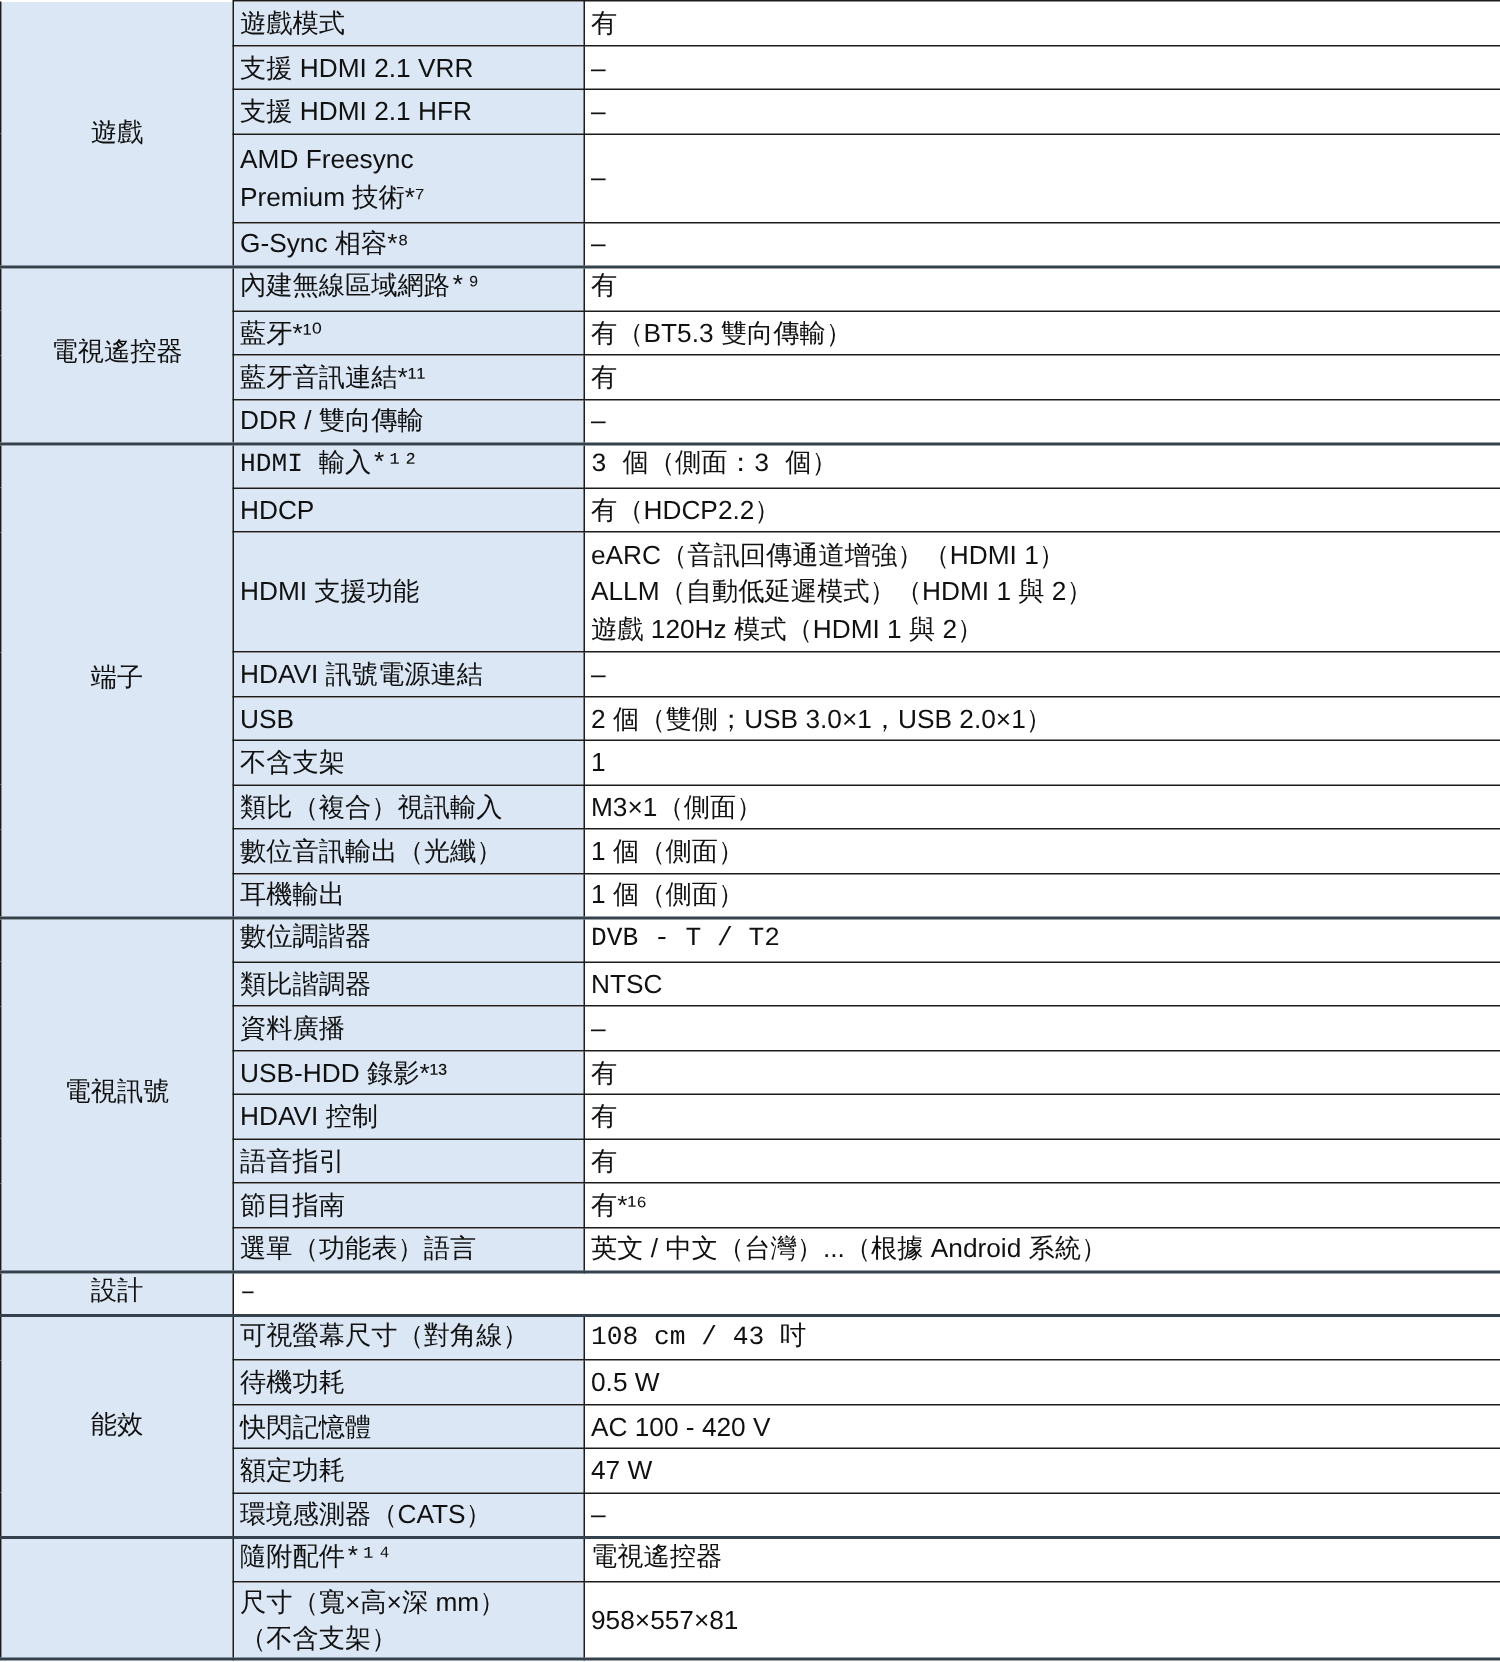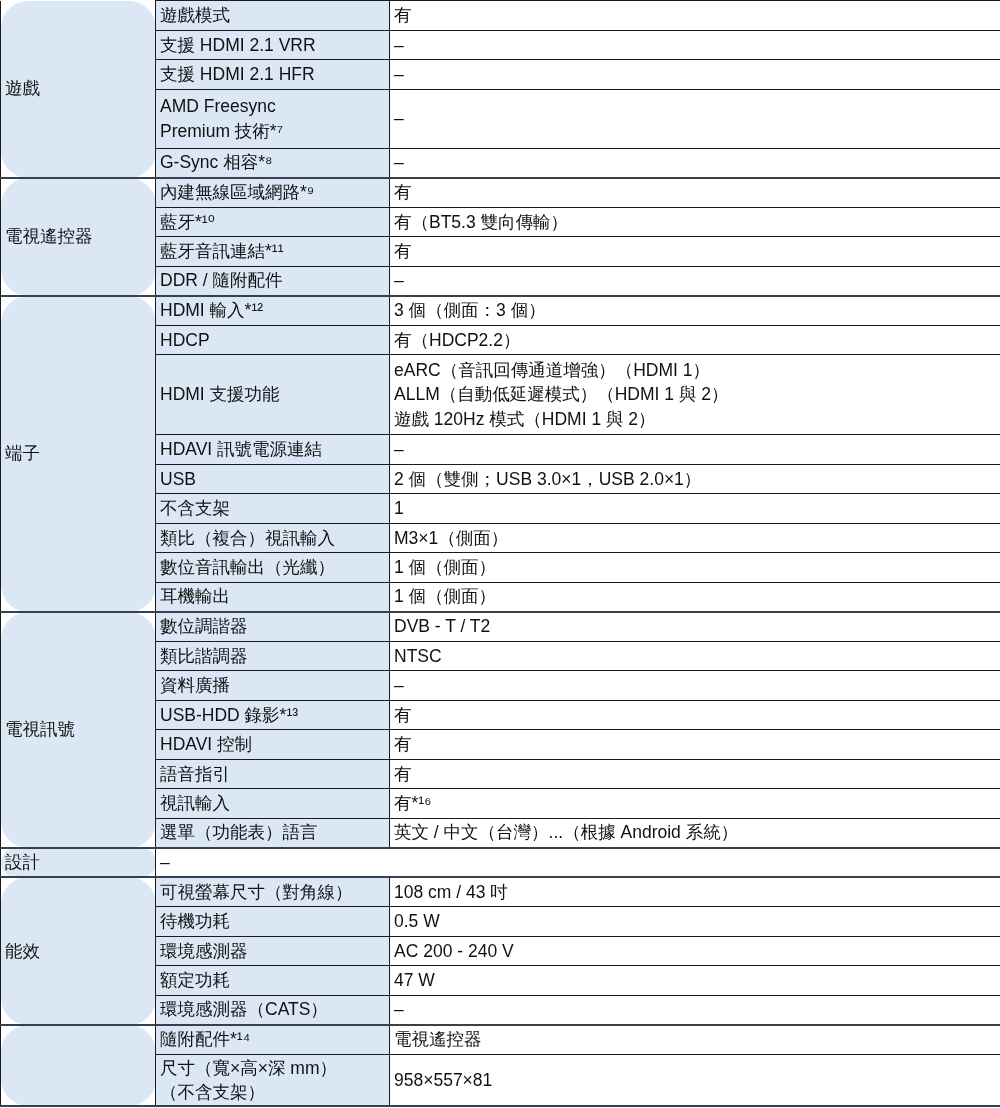--- a/index.html
+++ b/index.html
@@ -27,36 +27,36 @@
     vertical-align:middle;
     white-space:pre-line;
     overflow:hidden;
   }
   tr{height:29.5px;}
   tr.h-amd{height:59px;}
   tr.h-hdmi{height:80px;}
   tr.h-dim{height:52px;}
   td.cat{
     background:var(--cell-bg);
+    text-align:center;
     width:155px;
-    border-radius:27px;
   }
   td.name{
     background:var(--cell-bg);
     text-align:left;
   }
   td.val{
     background:var(--value-bg);
     text-align:left;
   }
   td.merged{
     background:var(--value-bg);
     text-align:left;
   }
-  tr.sec td{border-top:2.6px solid var(--sec-border);}
+  tr.sec td{border-top:2.6px solid var(--sec-border);font-family:Liberation Mono, monospace;}
   td.no-top{border-top:none;}
 </style>
 </head>
 <body>
 
 <div class="page">
   <table class="spec">
     <colgroup>
       <col style="width:155px">
         <col style="width:234px">
@@ -94,21 +94,21 @@
       </tr>
       <tr>
         <td class="name">藍牙*¹⁰</td>
         <td class="val">有（BT5.3 雙向傳輸）</td>
       </tr>
       <tr>
         <td class="name">藍牙音訊連結*¹¹</td>
         <td class="val">有</td>
       </tr>
       <tr>
-        <td class="name">DDR / 隨附配件</td>
+        <td class="name">DDR / 雙向傳輸</td>
         <td class="val">–</td>
       </tr>
 
       <tr class="sec">
         <td class="cat" rowspan="9">端子</td>
         <td class="name">HDMI 輸入*¹²</td>
         <td class="val">3 個（側面：3 個）</td>
       </tr>
       <tr>
         <td class="name">HDCP</td>
@@ -164,21 +164,21 @@
       </tr>
       <tr>
         <td class="name">HDAVI 控制</td>
         <td class="val">有</td>
       </tr>
       <tr>
         <td class="name">語音指引</td>
         <td class="val">有</td>
       </tr>
       <tr>
-        <td class="name">視訊輸入</td>
+        <td class="name">節目指南</td>
         <td class="val">有*¹⁶</td>
       </tr>
       <tr>
         <td class="name">選單（功能表）語言</td>
         <td class="val">英文 / 中文（台灣）...（根據 Android 系統）</td>
       </tr>
 
       <tr class="sec">
         <td class="cat">設計</td>
         <td class="merged" colspan="2">–</td>
@@ -187,22 +187,22 @@
       <tr class="sec">
         <td class="cat" rowspan="5">能效</td>
         <td class="name">可視螢幕尺寸（對角線）</td>
         <td class="val">108 cm / 43 吋</td>
       </tr>
       <tr>
         <td class="name">待機功耗</td>
         <td class="val">0.5 W</td>
       </tr>
       <tr>
-        <td class="name">環境感測器</td>
-        <td class="val">AC 200 - 240 V</td>
+        <td class="name">快閃記憶體</td>
+        <td class="val">AC 100 - 420 V</td>
       </tr>
       <tr>
         <td class="name">額定功耗</td>
         <td class="val">47 W</td>
       </tr>
       <tr>
         <td class="name">環境感測器（CATS）</td>
         <td class="val">–</td>
       </tr>
 

